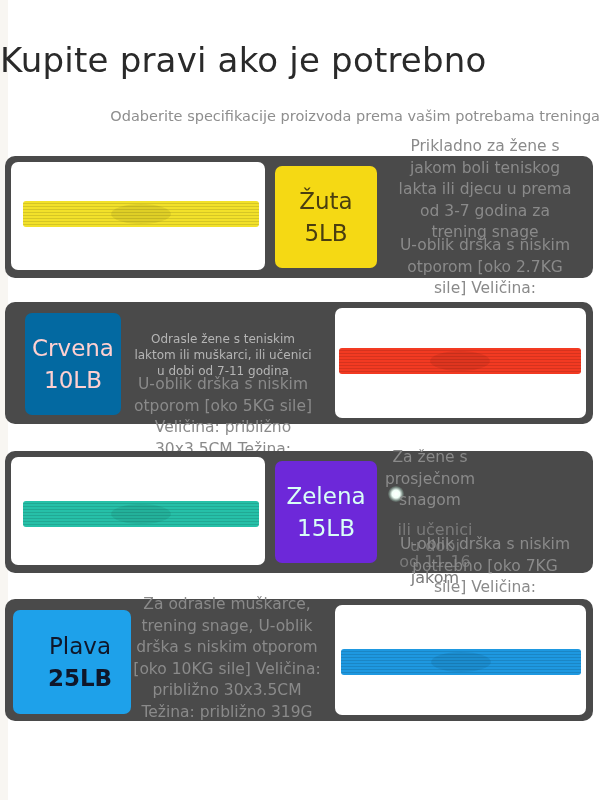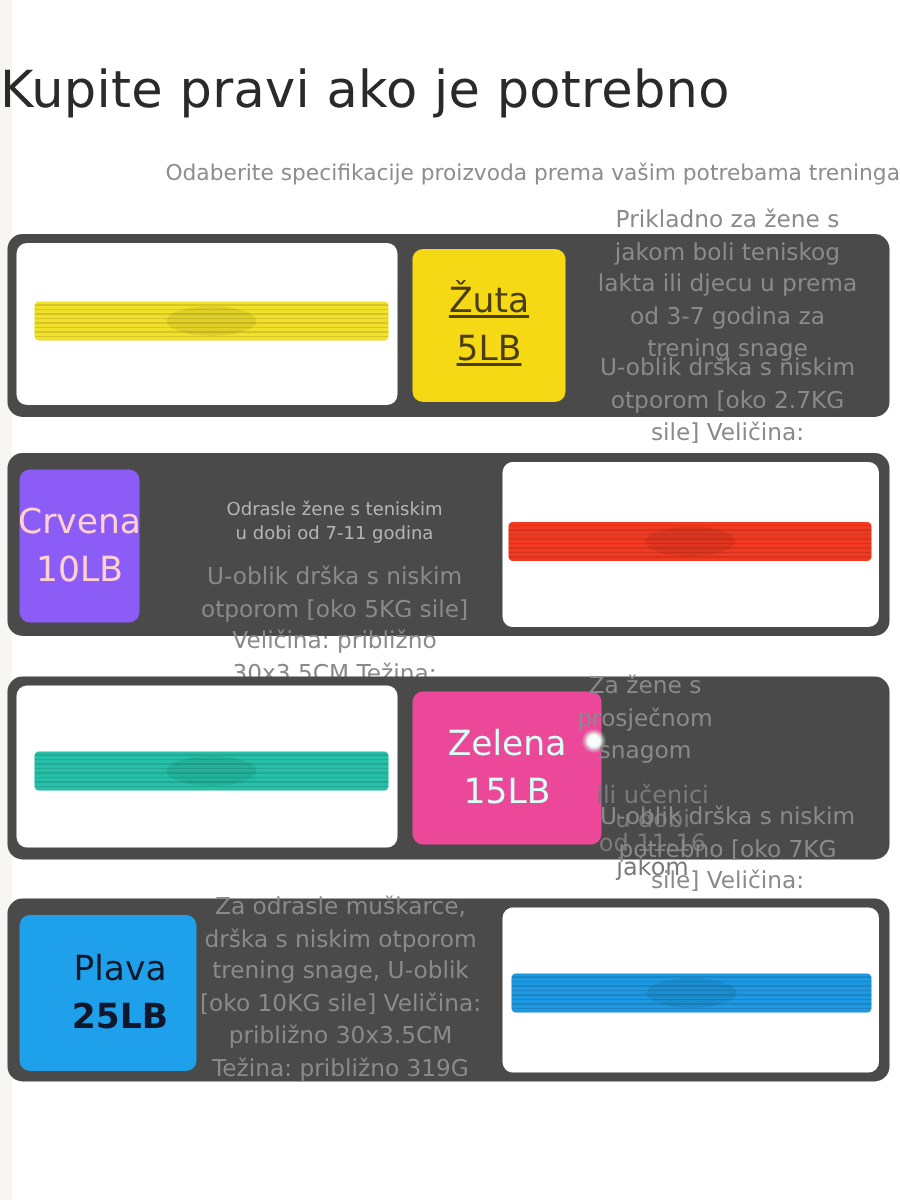--- a/index.html
+++ b/index.html
@@ -60,72 +60,73 @@
 <div class="title">Kupite pravi ako je potrebno</div>
 <div class="subtitle">Odaberite specifikacije proizvoda prema vašim potrebama treninga</div>
 
 <div class="card" style="top:156px;height:122px;">
   <div class="img-box" style="left:6px;top:6px;width:254px;height:108px;">
     <div class="bar" style="left:12px;top:39px;width:236px;background:#f2e12a;">
       <div class="grooves"></div>
         <div class="grip"></div>
     </div>
   </div>
-  <div class="swatch" style="left:270px;top:10px;width:102px;height:102px;background:#f5d914;color:#4a3e10;text-decoration:underline;">
+  <div class="swatch" style="left:270px;top:10px;width:102px;height:102px;background:#f5d914;color:#4a3e10;">
     <span>Žuta</span>
     <span>5LB</span>
   </div>
 </div>
 <div class="desc" style="left:380px;top:136px;width:210px;">
   <div>Prikladno za žene s</div>
   <div>jakom boli teniskog</div>
   <div>lakta ili djecu u prema</div>
   <div>od 3-7 godina za</div>
   <div>trening snage</div>
 </div>
 <div class="desc" style="left:380px;top:235px;width:210px;">
   <div>U-oblik drška s niskim</div>
   <div>otporom [oko 2.7KG</div>
   <div>sile] Veličina:</div>
   <div>približno 30x3.5CM</div>
   <div>Težina: približno 319G</div>
 </div>
 
 <div class="card" style="top:302px;height:122px;">
-  <div class="swatch" style="left:8px;top:11px;width:80px;height:102px;background:#8b5cf6;color:#ffd0d0;">
+  <div class="swatch" style="left:20px;top:11px;width:96px;height:102px;background:#0369a1;color:#ffd0d0;">
     <span>Crvena</span>
     <span>10LB</span>
   </div>
   <div class="img-box" style="left:330px;top:6px;width:251px;height:110px;">
     <div class="bar" style="left:4px;top:40px;width:242px;background:#f23a22;">
       <div class="grooves"></div>
         <div class="grip"></div>
     </div>
   </div>
 </div>
 <div class="desc small" style="left:118px;top:311px;width:210px;">
   <div>Odrasle žene s teniskim</div>
+  <div>laktom ili muškarci, ili učenici</div>
   <div>u dobi od 7-11 godina</div>
 </div>
 <div class="desc" style="left:118px;top:374px;width:210px;">
   <div>U-oblik drška s niskim</div>
   <div>otporom [oko 5KG sile]</div>
   <div>Veličina: približno</div>
   <div>30x3.5CM Težina:</div>
   <div>približno 319G</div>
 </div>
 
 <div class="card" style="top:451px;height:122px;">
   <div class="img-box" style="left:6px;top:6px;width:254px;height:108px;">
     <div class="bar" style="left:12px;top:44px;width:236px;background:#26c0a8;">
       <div class="grooves"></div>
         <div class="grip"></div>
     </div>
   </div>
-  <div class="swatch" style="left:270px;top:10px;width:126px;height:102px;background:#ec4899;color:#d8fff6;">
+  <div class="swatch" style="left:270px;top:10px;width:102px;height:102px;background:#6d28d9;color:#d8fff6;">
     <span>Zelena</span>
     <span>15LB</span>
   </div>
   <div class="flare" style="left:383px;top:35px;"></div>
 </div>
 <div class="desc" style="left:380px;top:447px;width:100px;">
   <div>Za žene s</div>
   <div>prosječnom</div>
   <div>snagom</div>
 </div>
@@ -150,18 +151,18 @@
   </div>
   <div class="img-box" style="left:330px;top:6px;width:251px;height:110px;">
     <div class="bar" style="left:6px;top:44px;width:240px;background:#1e98e0;">
       <div class="grooves"></div>
         <div class="grip"></div>
     </div>
   </div>
 </div>
 <div class="desc" style="left:118px;top:594px;width:218px;">
   <div>Za odrasle muškarce,</div>
+  <div>trening snage, U-oblik</div>
   <div>drška s niskim otporom</div>
-  <div>trening snage, U-oblik</div>
   <div>[oko 10KG sile] Veličina:</div>
   <div>približno 30x3.5CM</div>
   <div>Težina: približno 319G</div>
 </div>
 
 </body></html>

